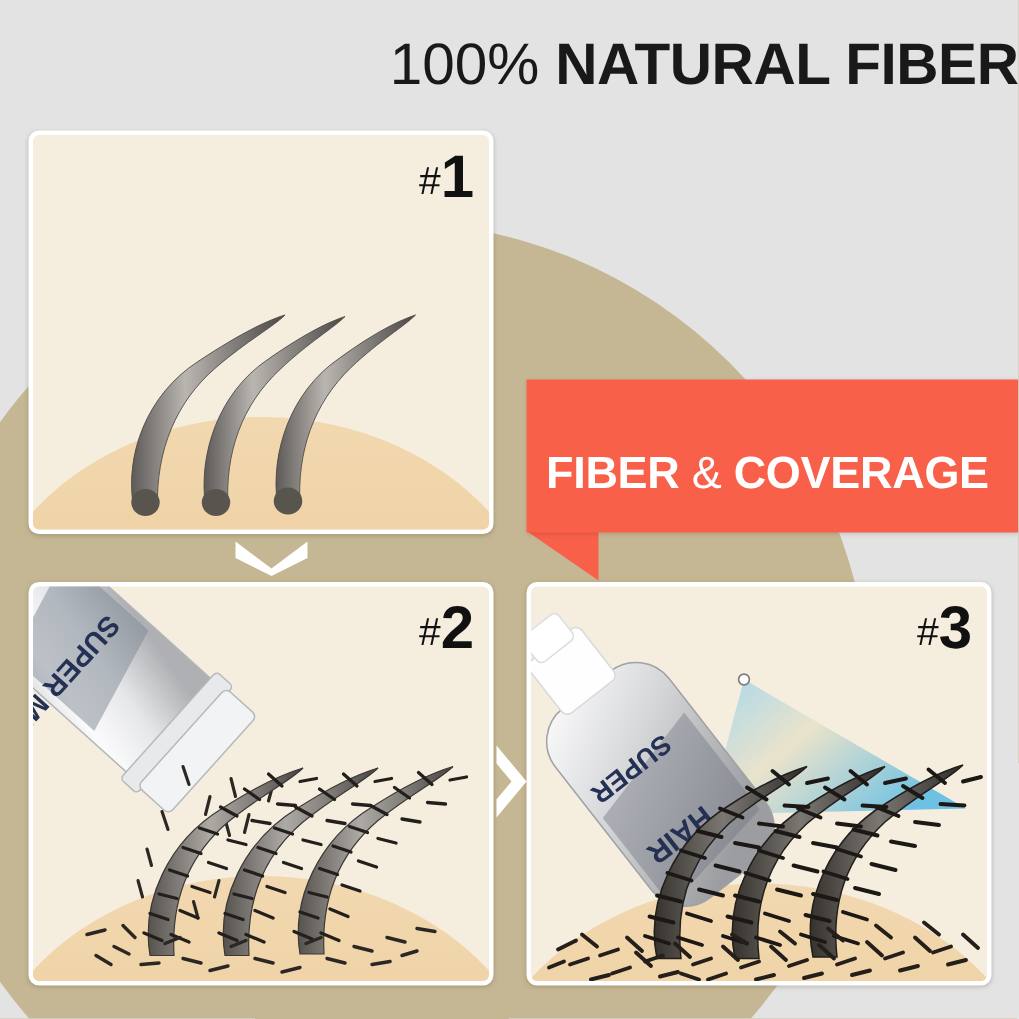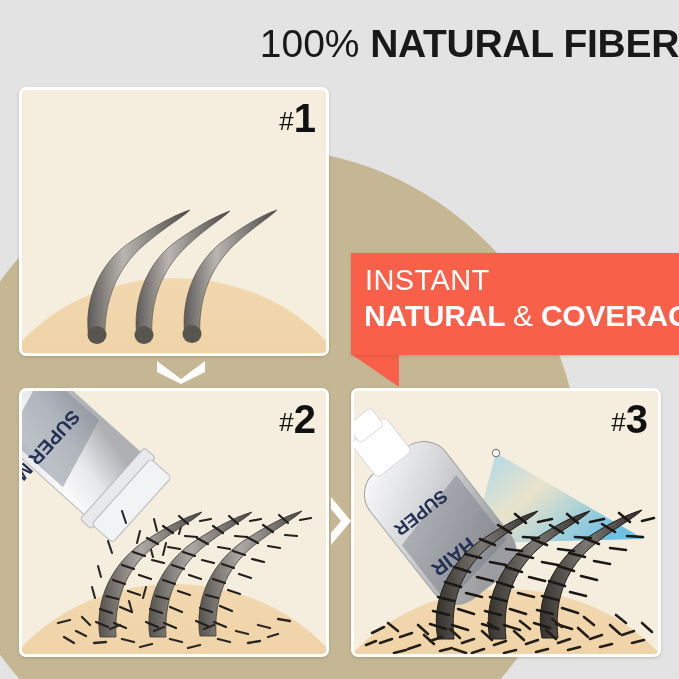--- a/index.html
+++ b/index.html
@@ -470,21 +470,20 @@
 
     <div class="panel-num">
       <span class="hash">#</span><span class="num">3</span>
     </div>
   </div>
 
   <svg class="banner-tail" viewBox="0 0 48 33">
     <path d="M0,0 L48,0 L48,33 Z" fill="#f9604a"></path>
   </svg>
   <div class="banner">
-    <div class="line1">INSTANT</div>
     <div class="line2">
-      <span>NATURAL</span>
+      <span>FIBER</span>
       <span class="amp">&amp;</span>
       <span>COVERAGE</span>
     </div>
   </div>
 
 </div>
 
 </body></html>

